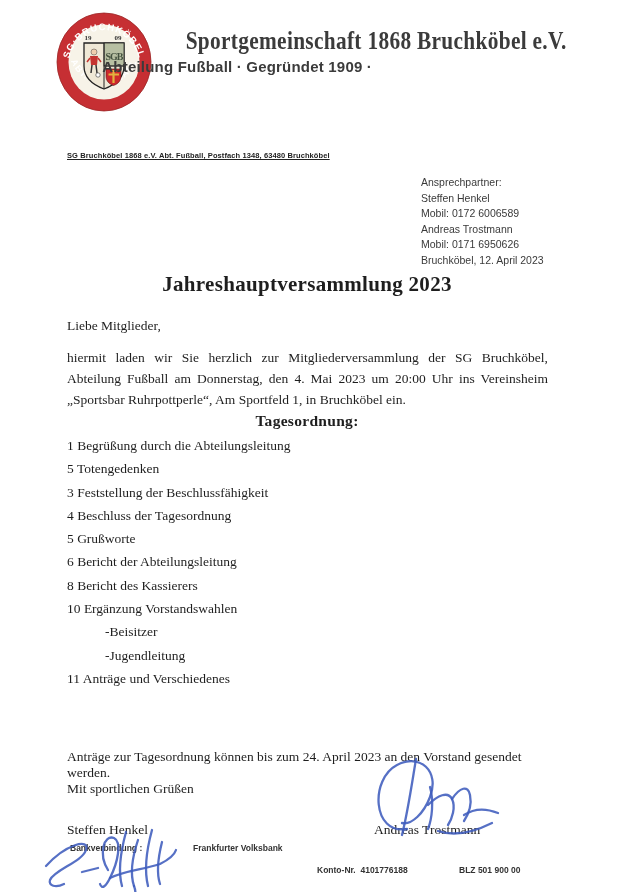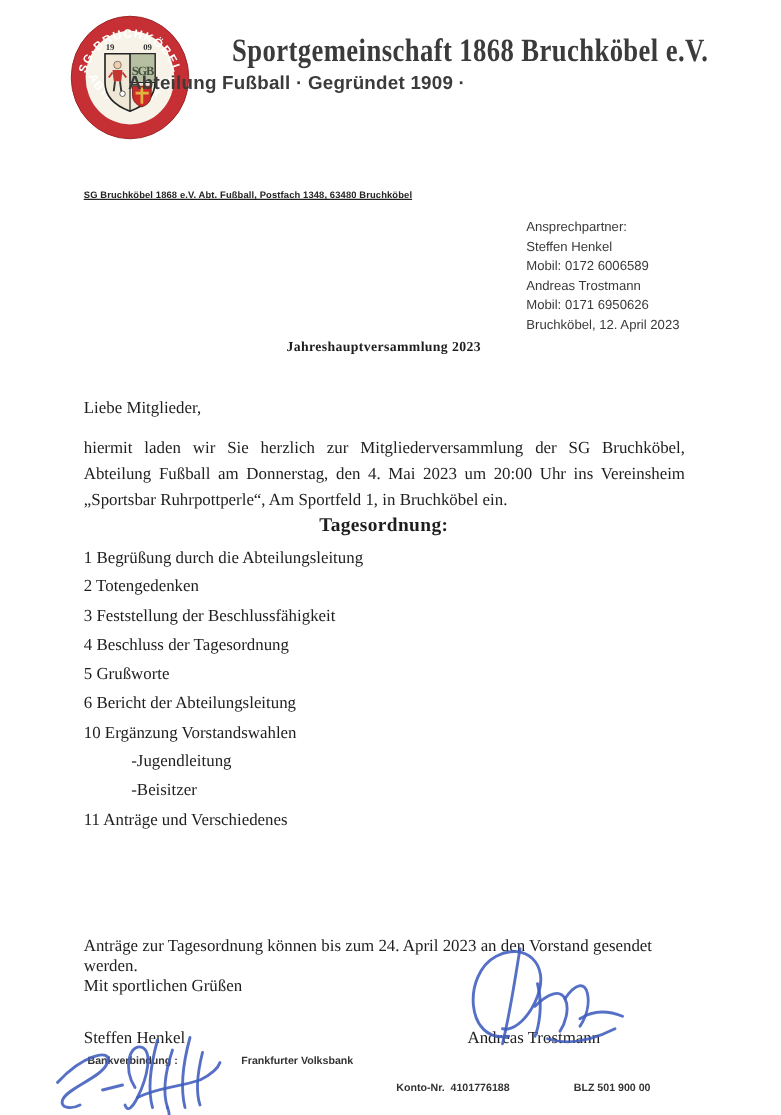--- a/index.html
+++ b/index.html
@@ -29,21 +29,21 @@
     font-weight:bold;font-size:7.5px;color:#222;
     text-decoration:underline;letter-spacing:.1px;white-space:nowrap;
   }
 
   
   .contact{left:421px;top:175px;font-family:"Liberation Sans",sans-serif;
     font-size:10.5px;color:#3a3a3a;line-height:15.5px;}
 
   
   .doc-title{left:67px;top:272px;width:480px;text-align:center;
-    font-weight:bold;font-size:11px;letter-spacing:.3px;}
+    font-weight:bold;font-size:21px;letter-spacing:.3px;}
   .salutation{left:67px;top:318px;font-size:13.5px;}
   .intro{left:67px;top:347px;width:481px;font-size:13.5px;line-height:21px;
     text-align:justify;}
   .agenda-heading{left:67px;top:412px;width:480px;text-align:center;
     font-weight:bold;font-size:15.5px;letter-spacing:.3px;}
   .agenda{left:67px;top:438px;width:481px;font-size:13.5px;}
   .agenda-line{height:23.3px;white-space:nowrap;}
   .agenda-line.sub{padding-left:38px;}
   .deadline{left:67px;top:749px;width:500px;font-size:13.5px;}
   .regards{left:67px;top:781px;font-size:13.5px;}
@@ -122,28 +122,29 @@
   </div>
 
   <div class="abs doc-title">Jahreshauptversammlung 2023</div>
 
   <div class="abs salutation">Liebe Mitglieder,</div>
   <div class="abs intro">hiermit laden wir Sie herzlich zur Mitgliederversammlung der SG Bruchköbel, Abteilung Fußball am Donnerstag, den 4. Mai 2023 um 20:00 Uhr ins Vereinsheim „Sportsbar Ruhrpottperle“, Am Sportfeld 1, in Bruchköbel ein.</div>
 
   <div class="abs agenda-heading">Tagesordnung:</div>
   <div class="abs agenda">
     <div class="agenda-line">1 Begrüßung durch die Abteilungsleitung</div>
-    <div class="agenda-line">2 Totengedenken</div>
+    <div class="agenda-line">5 Totengedenken</div>
     <div class="agenda-line">3 Feststellung der Beschlussfähigkeit</div>
     <div class="agenda-line">4 Beschluss der Tagesordnung</div>
     <div class="agenda-line">5 Grußworte</div>
     <div class="agenda-line">6 Bericht der Abteilungsleitung</div>
+    <div class="agenda-line">8 Bericht des Kassierers</div>
     <div class="agenda-line">10 Ergänzung Vorstandswahlen</div>
+    <div class="agenda-line sub">-Beisitzer</div>
     <div class="agenda-line sub">-Jugendleitung</div>
-    <div class="agenda-line sub">-Beisitzer</div>
     <div class="agenda-line">11 Anträge und Verschiedenes</div>
   </div>
 
   <div class="abs deadline">Anträge zur Tagesordnung können bis zum 24. April 2023 an den Vorstand gesendet werden.</div>
   <div class="abs regards">Mit sportlichen Grüßen</div>
   <div class="abs signer-left">Steffen Henkel</div>
   <div class="abs signer-right">Andreas Trostmann</div>
 
   <div class="abs bank bank-label">Bankverbindung :</div>
   <div class="abs bank bank-name">Frankfurter Volksbank</div>

